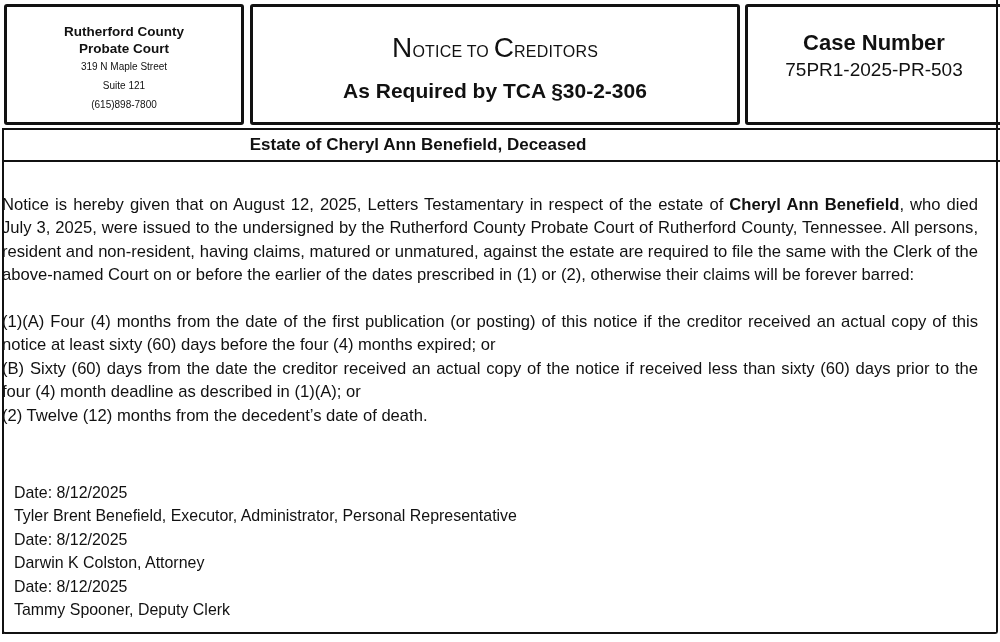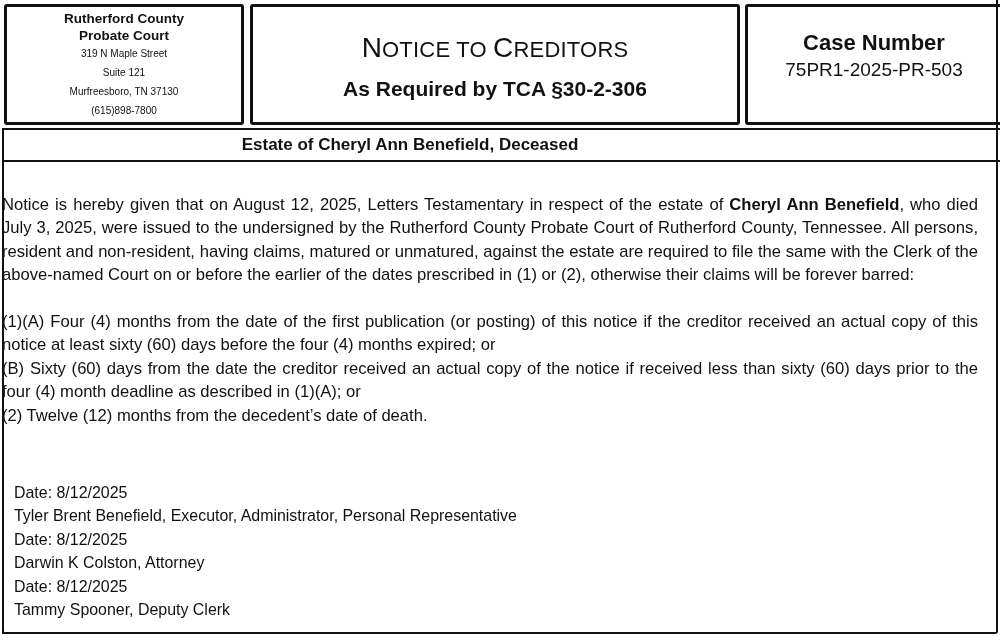--- a/index.html
+++ b/index.html
@@ -1,52 +1,51 @@
 <!DOCTYPE html>
 <html><head>
   <meta charset="utf-8">
   <style>
     html, body { margin: 0; padding: 0; background: #ffffff; }
     body { width: 1000px; height: 642px; position: relative; overflow: hidden; font-family: "Liberation Sans", "DejaVu Sans", sans-serif; color: #111111; }
     .box { position: absolute; border: 3px solid #111; border-radius: 3px; background: #fff; box-sizing: border-box; }
-    #box-court { left: 4px; top: 4px; width: 240px; height: 121px; text-align: center; padding-top: 3px; }
+    #box-court { left: 4px; top: 4px; width: 240px; height: 121px; text-align: center; padding-top: 16px; }
     #box-title { left: 250px; top: 4px; width: 490px; height: 121px; text-align: center; }
     #box-case { left: 745px; top: 4px; width: 258px; height: 121px; text-align: center; }
     .court-name { font-weight: bold; font-size: 13.5px; line-height: 17px; }
     .court-line { font-size: 10px; line-height: 19px; }
     .title-main { font-size: 28px; line-height: 32px; margin-top: 25px; letter-spacing: 0.2px; }
-    .title-main .sc { font-size: 22px; }
+    .title-main .sc { font-size: 16px; }
     .title-sub { font-weight: bold; font-size: 21px; line-height: 26px; margin-top: 10px; }
     .case-label { font-weight: bold; font-size: 22px; line-height: 26px; margin-top: 23px; }
     .case-number { font-size: 19px; line-height: 24px; margin-top: 2px; }
 
     .frame-left { position: absolute; left: 2px; top: 128px; width: 2px; height: 506px; background: #111; }
     .frame-right { position: absolute; left: 996px; top: 0px; width: 2px; height: 170px; background: #111; }
     .hline { position: absolute; left: 2px; width: 998px; height: 2px; background: #111; }
     #line-a { top: 128px; }
     #line-b { top: 160px; }
-    .estate-caption { position: absolute; left: 4px; width: 812px; top: 133px; text-align: center; font-size: 17px; font-weight: bold; line-height: 24px; }
+    .estate-caption { position: absolute; left: 12px; width: 812px; top: 133px; text-align: center; font-size: 17px; font-weight: bold; line-height: 24px; }
 
     #body-box { position: absolute; left: 2px; top: 162px; width: 996px; height: 472px; border: 2px solid #111; border-top: none; border-radius: 0 0 3px 3px; box-sizing: border-box; }
     .body-text { position: absolute; left: 2px; top: 193px; width: 976px; font-size: 16.6px; line-height: 23.4px; text-align: justify; }
     .body-text p { margin: 0; }
     .para-gap { height: 23.4px; }
     .sig { position: absolute; left: 14px; top: 481px; font-size: 16.6px; line-height: 23.4px; font-family: "Liberation Sans Narrow", "Liberation Sans", sans-serif; }
     .sig div { transform: scaleX(0.96); transform-origin: left center; }
     b { font-weight: bold; }
   </style>
 </head>
 <body>
 
 <div class="box" id="box-court">
   <div class="court-name">Rutherford County</div>
   <div class="court-name">Probate Court</div>
   <div class="court-line">319 N Maple Street</div>
   <div class="court-line">Suite 121</div>
-  <div class="court-line">Murfreesboro, TN 37130</div>
   <div class="court-line">(615)898-7800</div>
 </div>
 
 <div class="box" id="box-title">
   <div class="title-main"><span>N</span><span class="sc">OTICE TO </span><span>C</span><span class="sc">REDITORS</span></div>
   <div class="title-sub">As Required  by TCA §30-2-306</div>
 </div>
 
 <div class="box" id="box-case">
   <div class="case-label">Case Number</div>

